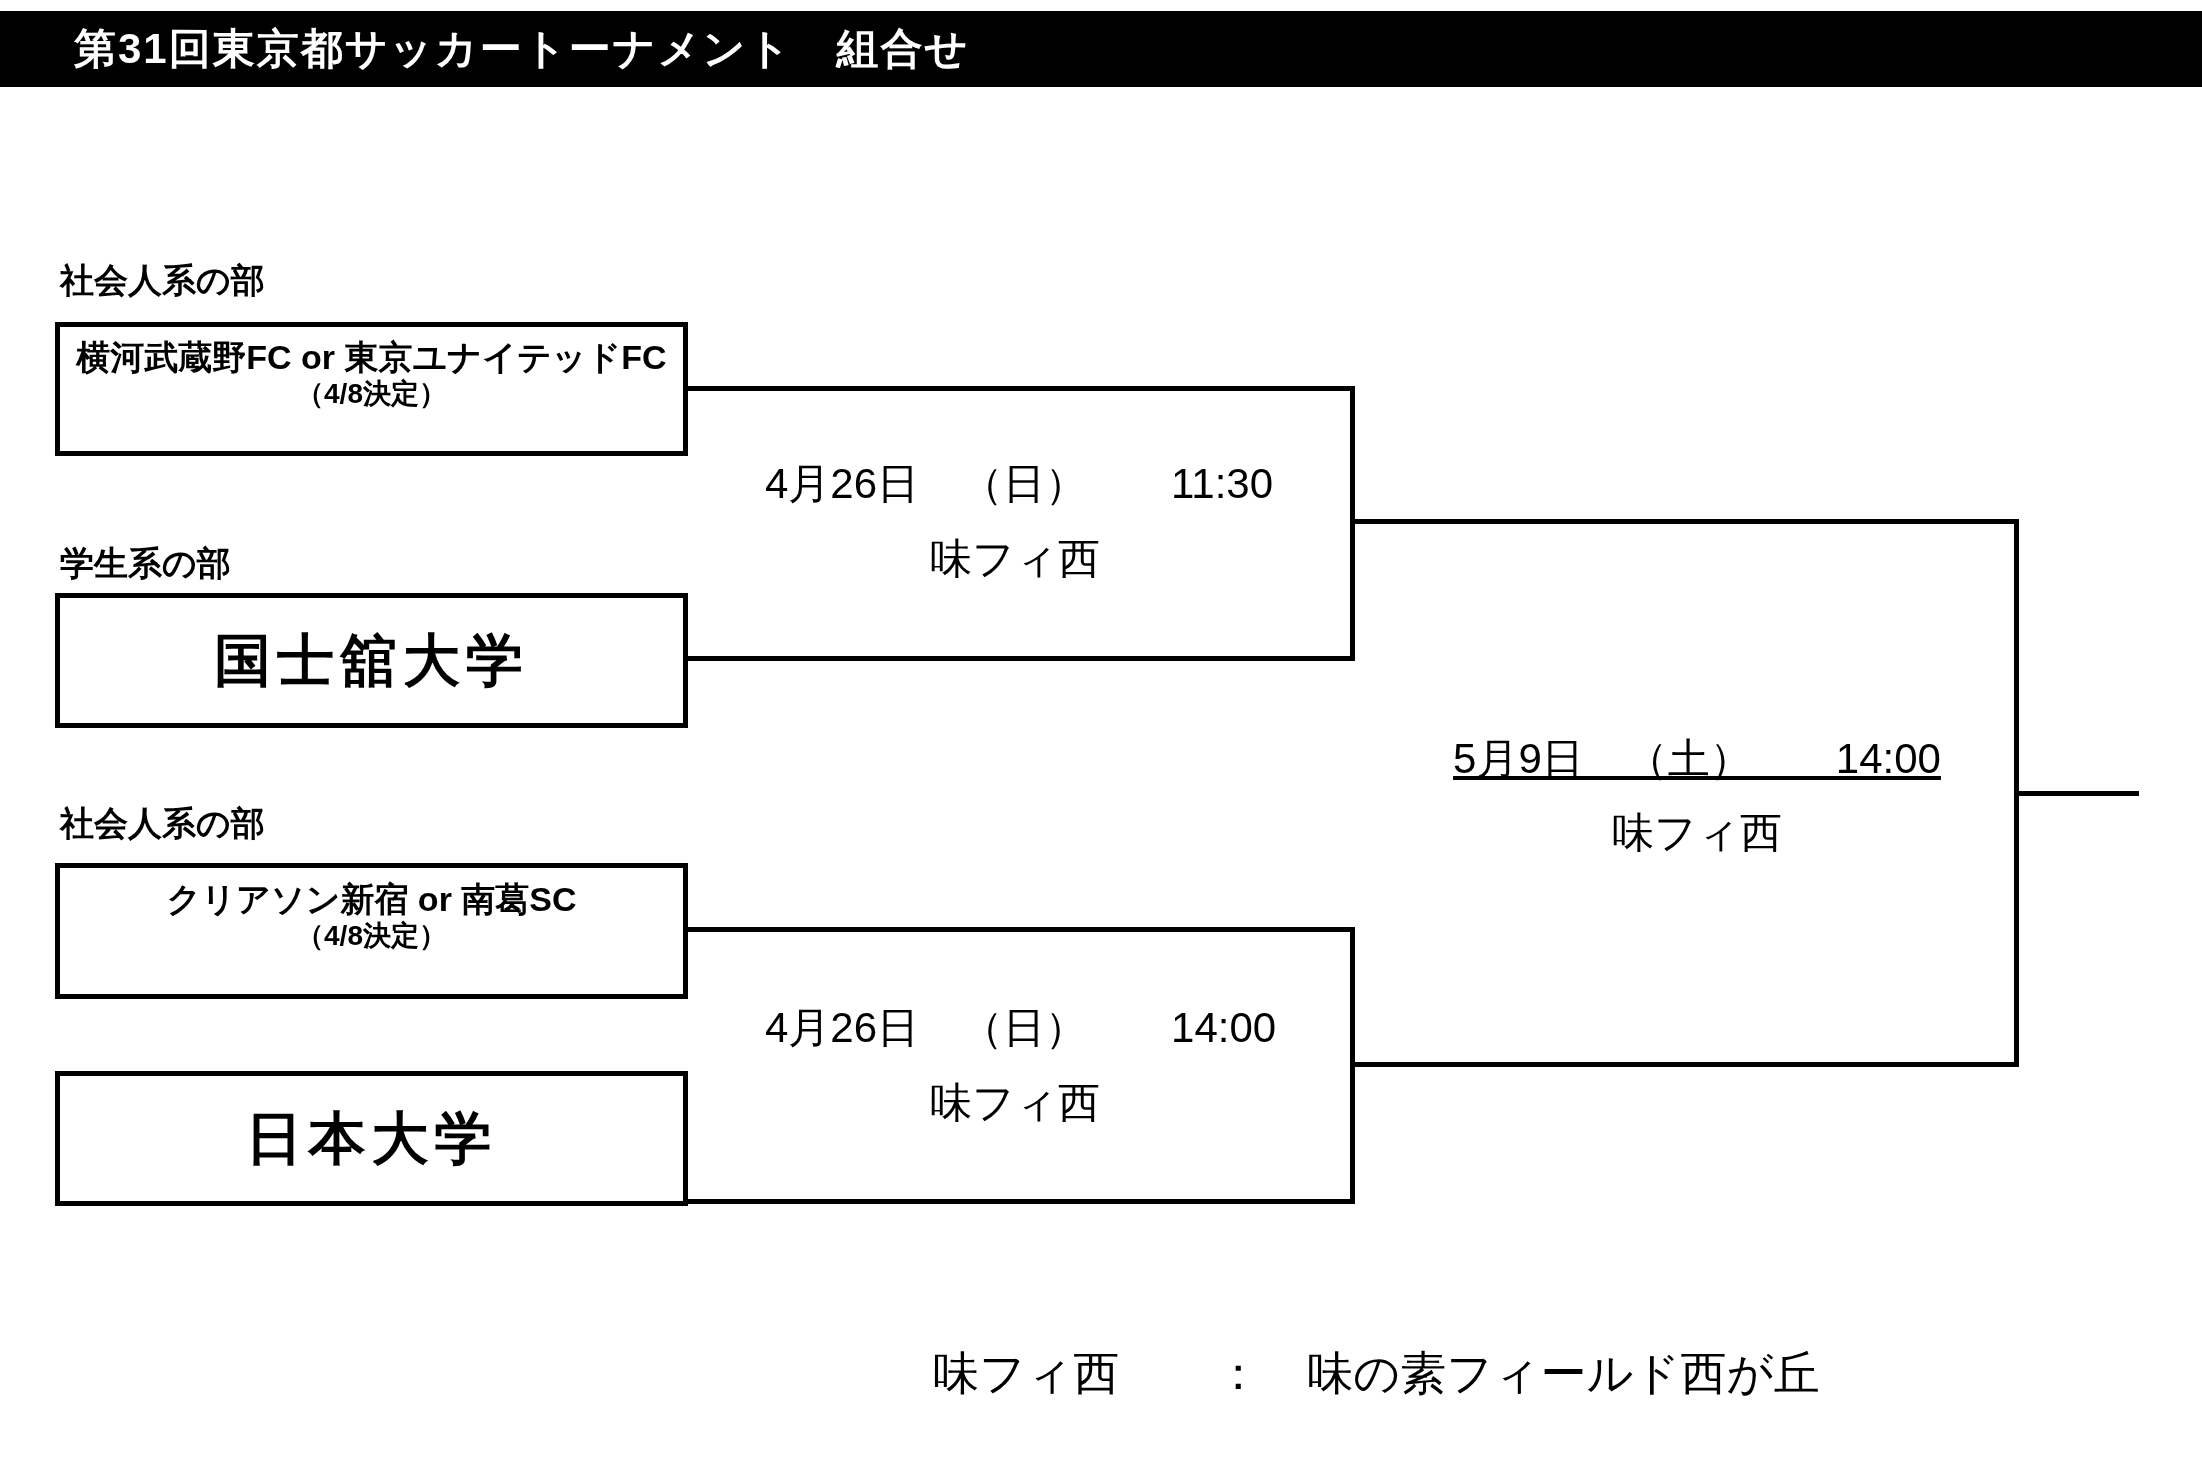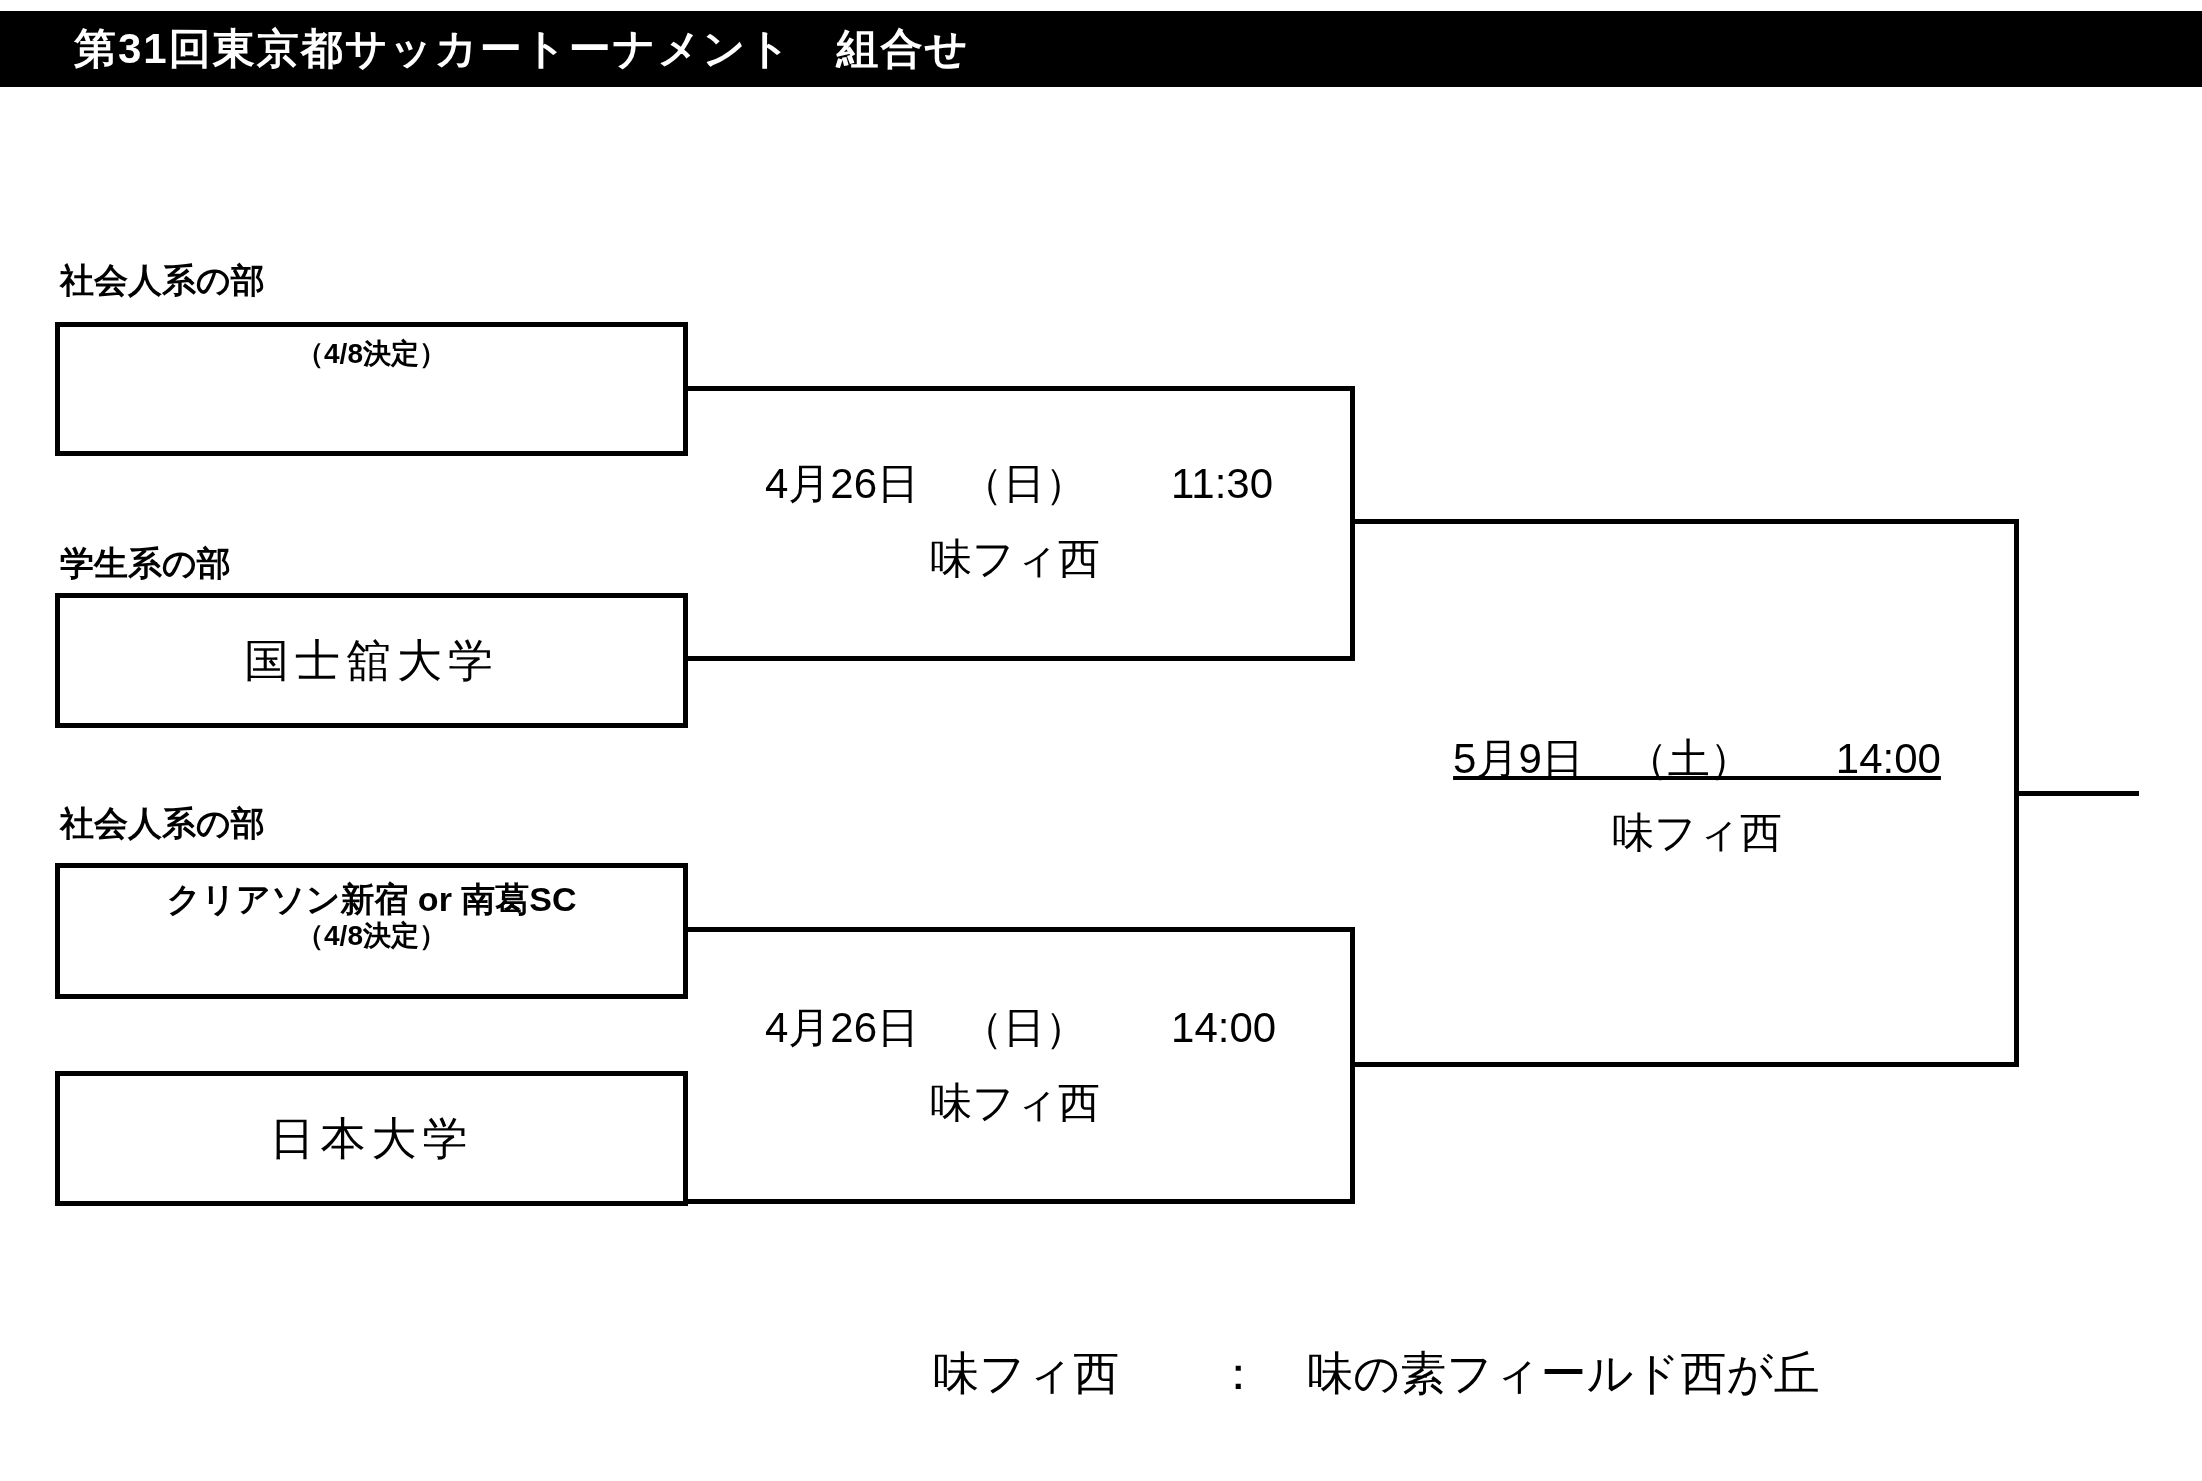--- a/index.html
+++ b/index.html
@@ -66,22 +66,22 @@
     line-height: 1.18;
     white-space: pre;
   }
   .team-note {
     font-size: 28px;
     font-weight: 600;
     line-height: 1.2;
     white-space: pre;
   }
   .team-large {
-    font-size: 45px;
-    font-weight: 400;
+    font-size: 57px;
+    font-weight: 700;
     letter-spacing: 6px;
     line-height: 1;
     white-space: pre;
   }
   
   .bline { position: absolute; background: #000000; }
   .sf1-top      { left: 688px;  top: 375px;  width: 664px; height: 5px; }
   .sf1-bottom   { left: 688px;  top: 645px;  width: 664px; height: 5px; }
   .sf1-vert     { left: 1350px; top: 375px;  width: 5px;   height: 275px; }
   .sf1-out      { left: 1352px; top: 508px;  width: 666px; height: 5px; }
@@ -130,20 +130,21 @@
   <div class="header-bar">
     <div class="title">第31回東京都サッカートーナメント　組合せ</div>
   </div>
 
   <div class="division-label lbl-1">社会人系の部</div>
   <div class="division-label lbl-2">学生系の部</div>
   <div class="division-label lbl-3">社会人系の部</div>
   <div class="division-label lbl-4">学生系の部</div>
 
   <div class="team-box box-1">
+    <div class="team-small">横河武蔵野FC or 東京ユナイテッドFC</div>
     <div class="team-note">（4/8決定）</div>
   </div>
 
   <div class="team-box box-2">
     <div class="team-large">国士舘大学</div>
   </div>
 
   <div class="team-box box-3">
     <div class="team-small">クリアソン新宿 or 南葛SC</div>
     <div class="team-note">（4/8決定）</div>

